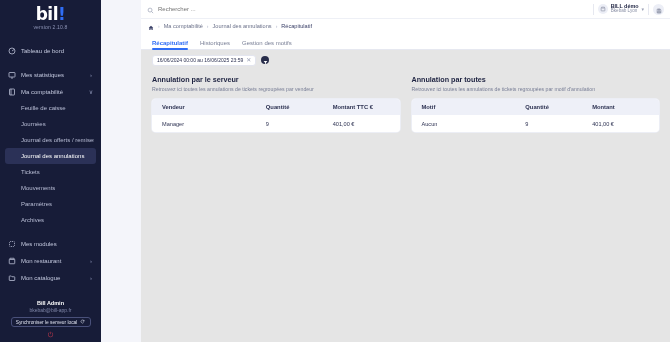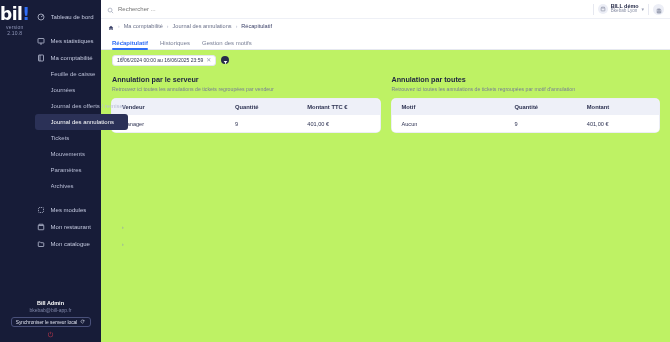--- a/index.html
+++ b/index.html
@@ -8,21 +8,21 @@
     font-family: "Liberation Sans", sans-serif;
     overflow: hidden;
     background: #f4f5fa;
   }
   .app { display: flex; width: 670px; height: 342px; }
 
   
   .sidebar {
     width: 101px; height: 342px;
     background: #171c38;
-    display: flex; flex-direction: row;
+    display: flex; flex-direction: column;
     position: relative;
     flex: 0 0 101px;
   }
   .logo-wrap {
     padding: 6px 0 4px 0;
     text-align: center;
   }
   .logo {
     font-size: 17px; font-weight: bold; color: #ffffff;
     letter-spacing: -0.5px; line-height: 17px;
@@ -73,21 +73,21 @@
     margin: 4px auto 0 auto;
     width: 80px; height: 10px;
     border: 1px solid #49507a; border-radius: 3px;
     display: flex; align-items: center; justify-content: center;
     gap: 3px; color: #dfe2ef; font-size: 4.8px; cursor: pointer;
   }
   .sync-btn svg { width: 5px; height: 5px; }
   .power { margin-top: 4px; color: #b4364a; font-size: 7px; line-height: 7px; cursor: pointer; }
 
   
-  .main { flex: 1 1 auto; height: 342px; display: flex; flex-direction: column; background: #bef264; }
+  .main { flex: 1 1 auto; height: 342px; display: flex; flex-direction: column; background: #e5e5e5; margin-left: 40px; }
 
   .topbar {
     height: 18px; background: #ffffff;
     display: flex; align-items: center;
     padding: 0 6px; gap: 5px;
   }
   .search-box { display: flex; align-items: center; gap: 4px; flex: 1 1 auto; }
   .search-box svg { width: 7px; height: 7px; color: #9aa0b5; }
   .search-input {
     border: none; outline: none; font-size: 6px; color: #9aa0b5;

